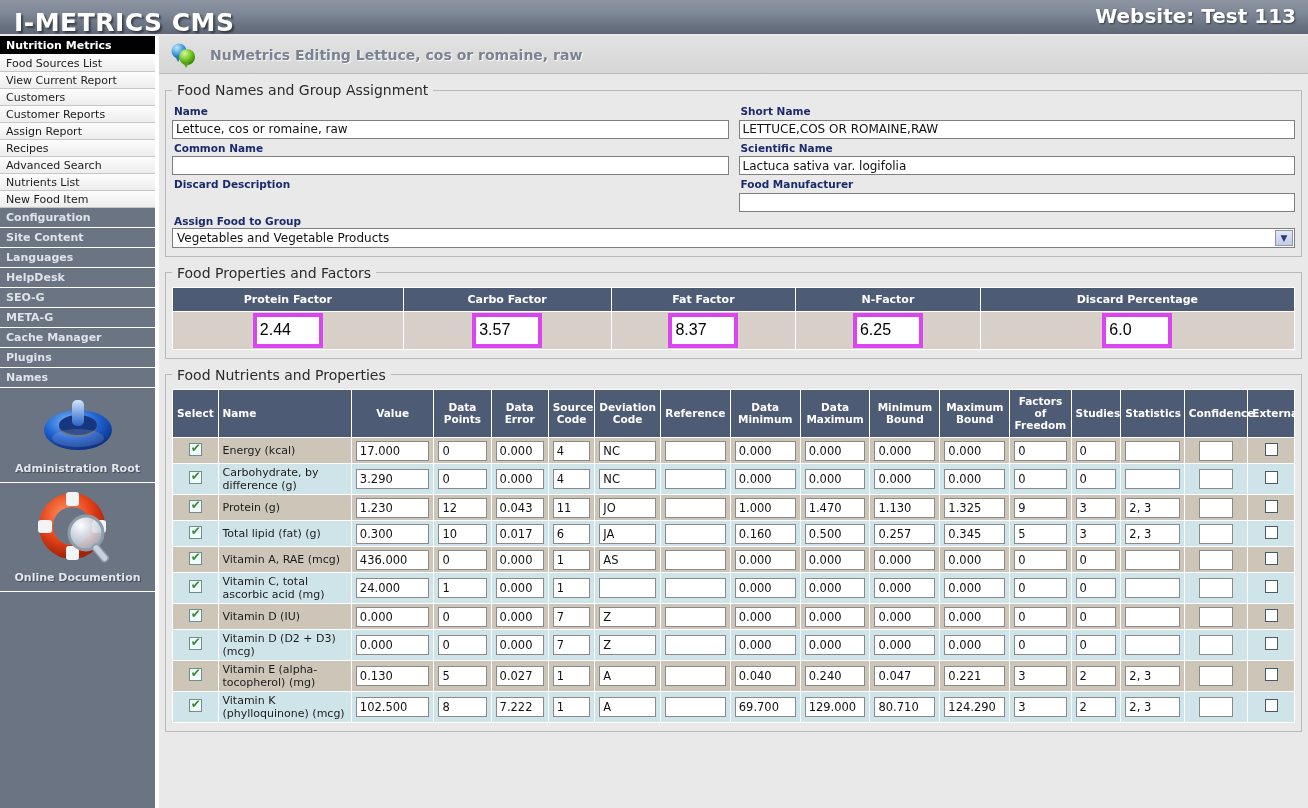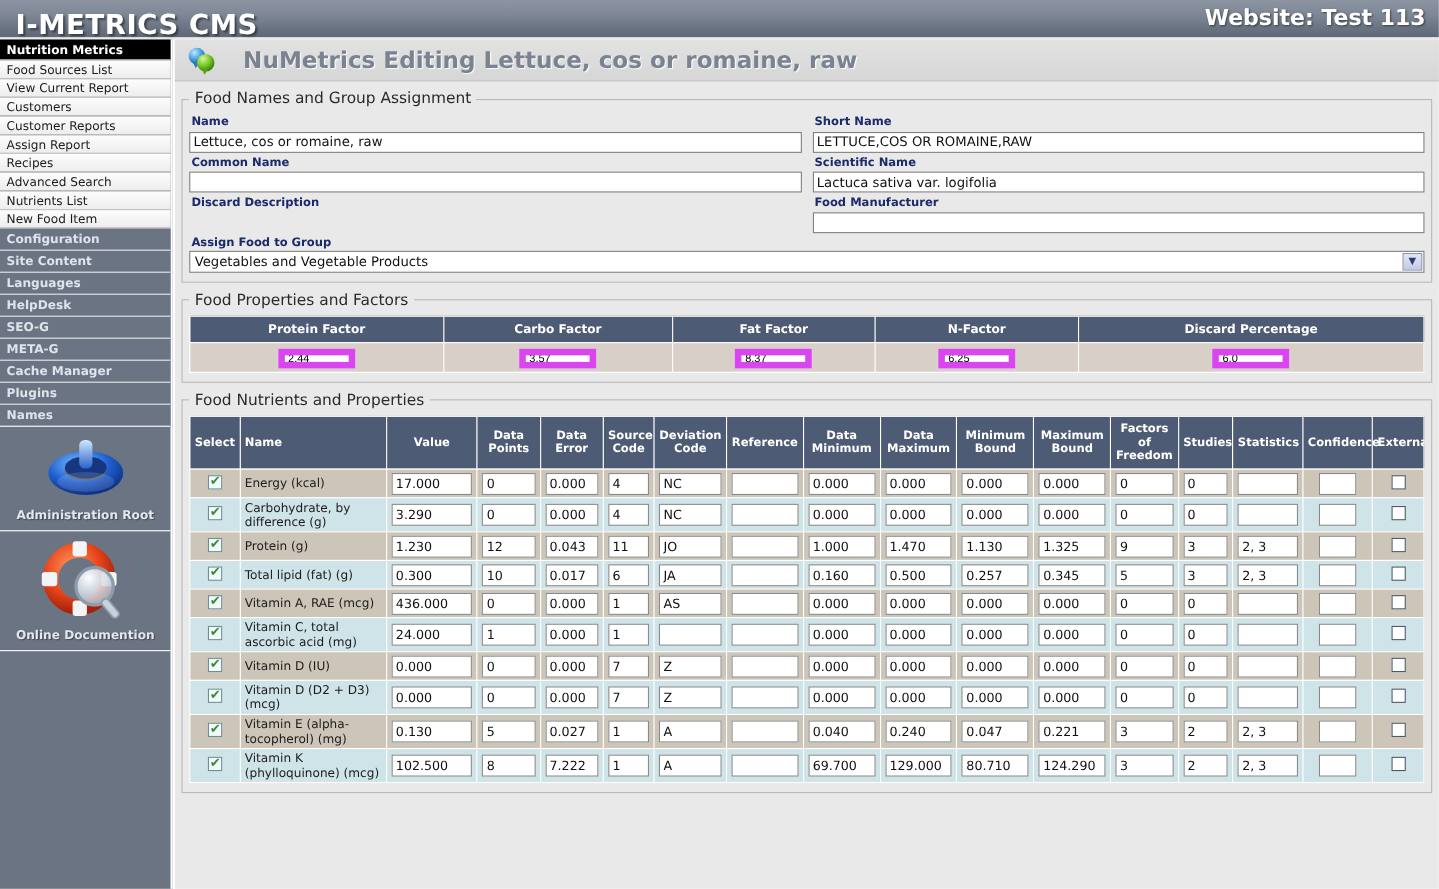--- a/index.html
+++ b/index.html
@@ -70,23 +70,23 @@
   #main {
     position: absolute; left: 159px; top: 36px; width: 1149px; height: 772px;
     background: #e9e9e9;
   }
   #page-title-bar {
     height: 38px; background: linear-gradient(to bottom,#e2e2e2 0%,#d6d6d6 100%);
     border-bottom: 1px solid #bdbdbd;
     display: flex; align-items: center; padding-left: 10px;
   }
   #page-title-text {
-    font-size: 21px; font-weight: bold; color: #7b8290;
+    font-size: 14px; font-weight: bold; color: #7b8290;
     text-shadow: 1px 1px 1px rgba(255,255,255,.9);
-    margin-left: 24px;
+    margin-left: 13px;
   }
 
   fieldset.panel {
     margin: 8px 6px 0 6px; border: 1px solid #b9b9b9; background: #e9e9e9;
     padding: 4px 6px 8px 6px;
   }
   fieldset.panel > legend {
     font-size: 14px; color: #2b2b2b; padding: 0 5px; font-weight: normal;
   }
 
@@ -119,22 +119,22 @@
   
   table.factors { width: 100%; border-collapse: collapse; margin-top: 2px; }
   table.factors th {
     background: #4e5b75; color: #ffffff; font-size: 11px; font-weight: bold;
     height: 24px; border: 1px solid #ffffff; text-align: center;
   }
   table.factors td {
     background: #d9cfc9; height: 27px; border: 1px solid #ffffff; text-align: center;
   }
   table.factors td input {
-    width: 70px; height: 18px; font-size: 10px; padding: 1px 3px;
-    border: 6px solid #d946ef; background: #ffffff;
+    width: 70px; height: 35px; font-size: 16px; padding: 1px 3px;
+    border: 4px solid #d946ef; background: #ffffff;
   }
 
   
   #nutwrap { margin-top: 2px; overflow: hidden; }
   table.nuts { border-collapse: collapse; width: 100%; table-layout: fixed; }
   table.nuts th {
     background: #4e5b75; color: #ffffff; font-size: 10.5px; font-weight: bold;
     border: 1px solid #ffffff; padding: 3px 4px; vertical-align: middle;
     height: 48px;
   }

